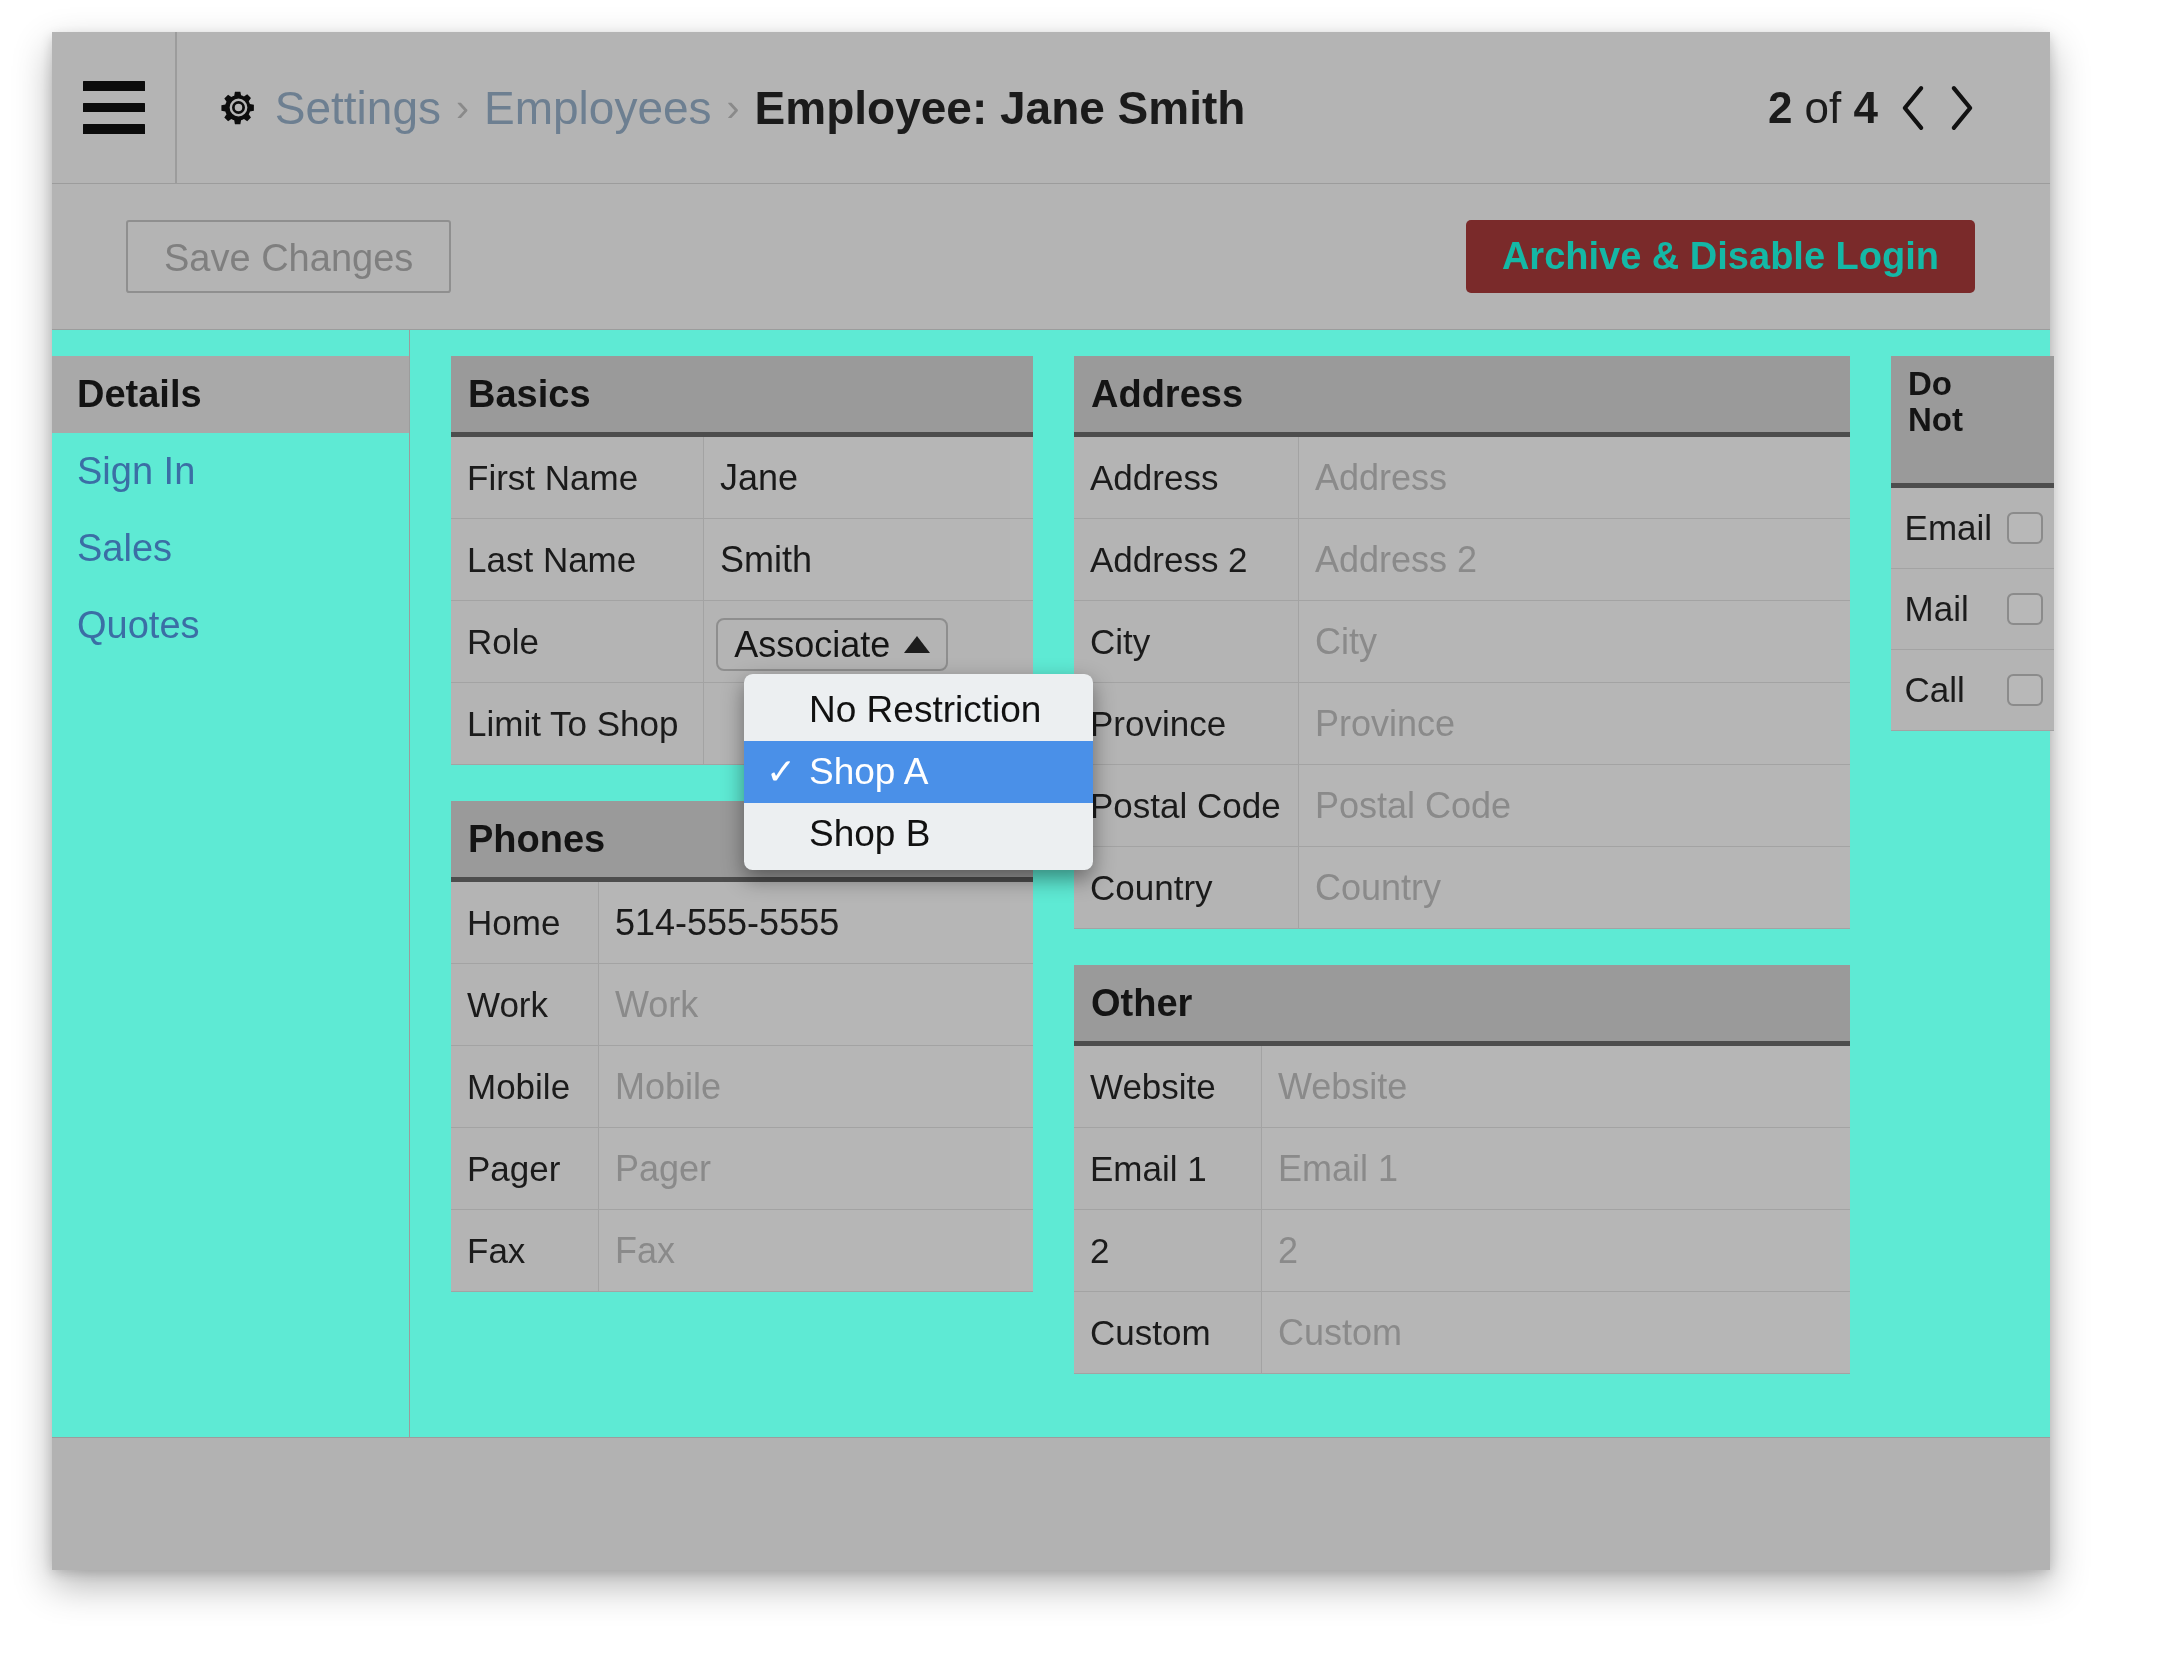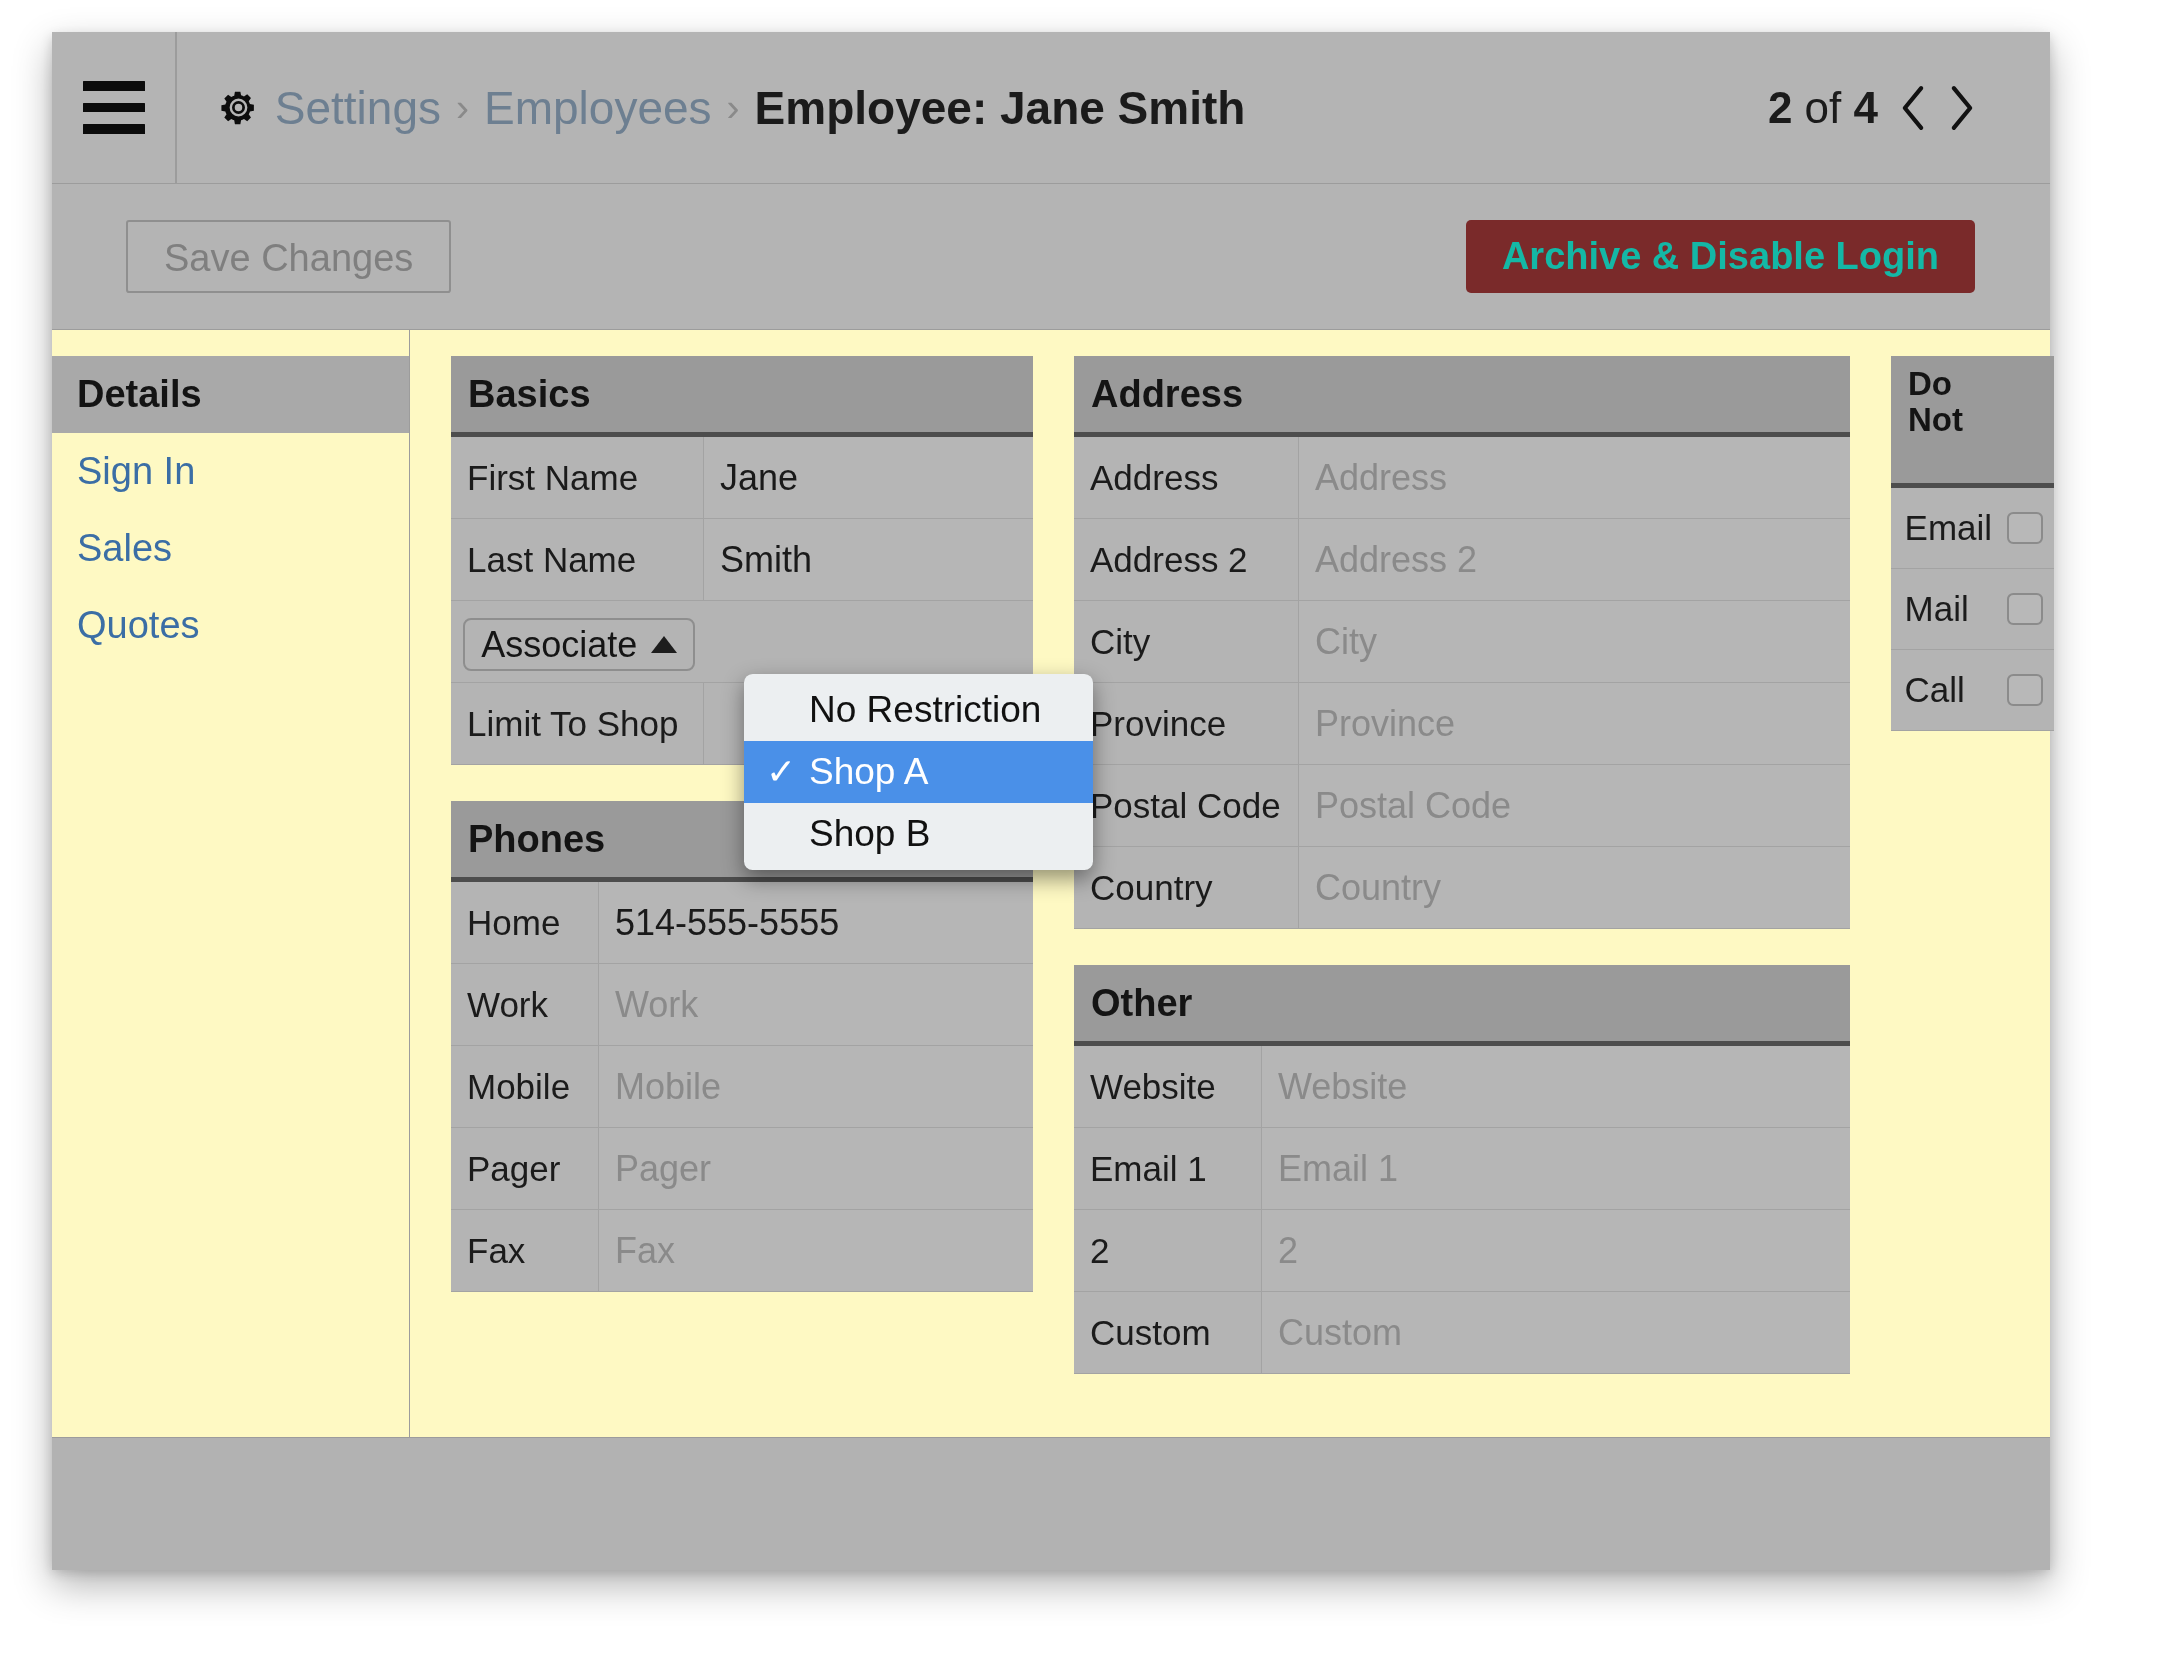--- a/index.html
+++ b/index.html
@@ -92,21 +92,21 @@
     color:#14b8a6;
     background:#7a2a2a;
     border:none;border-radius:5px;
     cursor:pointer;white-space:nowrap;
   }
 
   
   .appbody{
     display:flex;
     height:1109px;
-    background:#fef9c3;
+    background:#5eead4;
   }
   .sidebar{
     width:357px;flex:0 0 357px;
     border-right:1.8px solid #9c9c9c;
     padding-top:26px;
   }
   .side-item{
     height:77px;display:flex;align-items:center;
     padding-left:25px;
     font-size:38px;
@@ -306,20 +306,21 @@
           </div>
           <div class="row">
             <div class="lbl">First Name</div>
             <div class="val">Jane</div>
           </div>
           <div class="row">
             <div class="lbl">Last Name</div>
             <div class="val">Smith</div>
           </div>
           <div class="row select-row">
+            <div class="lbl">Role</div>
             <div class="val" style="background:#b4b4b4;padding-left:0;">
               <div class="select-btn">
                 <span>Associate</span>
                 <span class="caret-up"></span>
               </div>
             </div>
           </div>
           <div class="row select-row">
             <div class="lbl">Limit To Shop</div>
             <div class="val" style="background:#b4b4b4;"></div>

